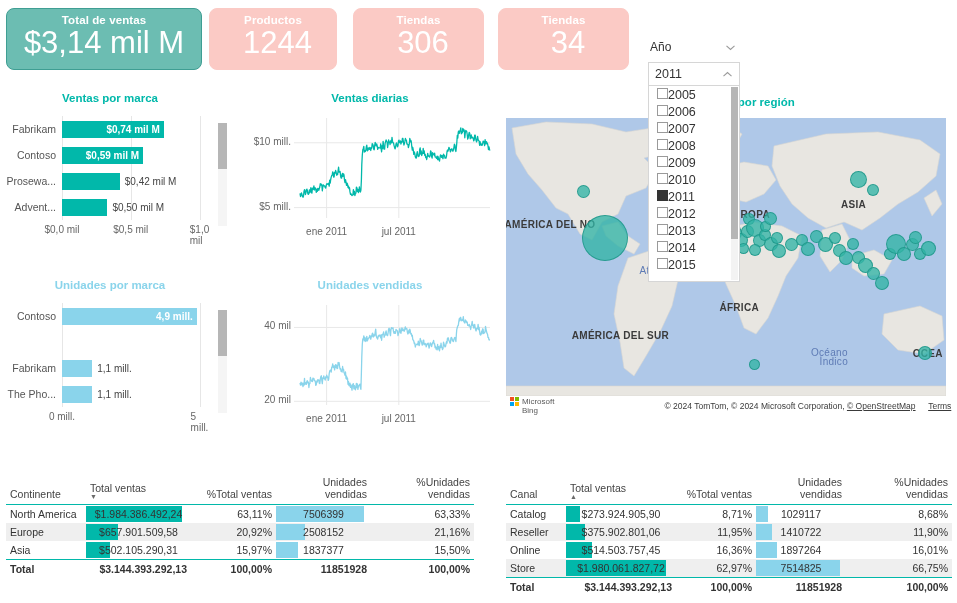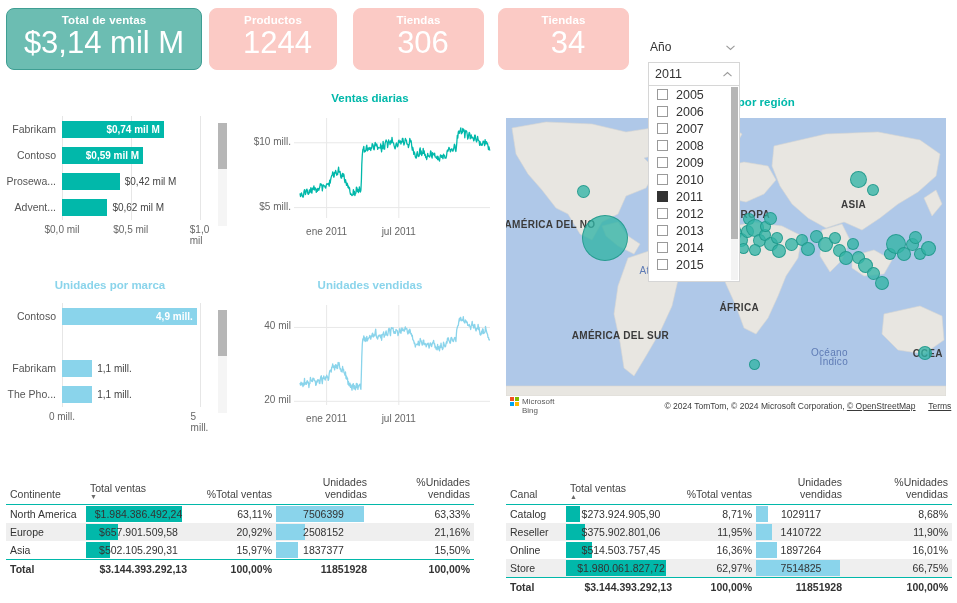--- a/index.html
+++ b/index.html
@@ -96,21 +96,21 @@
   .slicer-box {
     margin-top: 6px; border: 1px solid #D6D6D6; background: #fff;
     display: flex; align-items: center; justify-content: space-between;
     font-size: 12.5px; color: #333; padding: 4px 6px;
   }
   .slicer-drop {
     position: relative; border: 1px solid #D6D6D6; border-top: none;
     background: #fff; height: 196px; overflow: hidden;
   }
   .slicer-item {
-    display: flex; align-items: center; gap: 8px;
+    display: flex; align-items: flex-start; 
     padding: 1.5px 6px 1.5px 8px; font-size: 12.5px; color: #333;
   }
   .cb {
     width: 11px; height: 11px; border: 1px solid #9A9A9A; background: #fff;
     flex: none;
   }
   .cb.checked { background: #333333; border-color: #333333; }
   .slicer-sb-track {
     position: absolute; right: 1px; top: 1px; width: 7px; bottom: 1px;
     background: #F3F3F3;
@@ -193,20 +193,21 @@
   <div class="kpi pink" id="kpi-2">
     <div class="kpi-title">Tiendas</div>
     <div class="kpi-value">306</div>
   </div>
   <div class="kpi pink" id="kpi-3">
     <div class="kpi-title">Tiendas</div>
     <div class="kpi-value">34</div>
   </div>
 
   <div class="hbar-chart" id="chart-ventas-marca" style="left:4px; top:92px; width:212px; height:160px;">
+    <div class="vtitle teal">Ventas por marca</div>
     <div class="hbar-plot" id="plot-0" style="position:absolute; left:0; top:24px; width:212px; height:104px;">
         <div class="gridline" style="left: 58px; top: 0px; height: 104px;"></div>
         <div class="gridline" style="left: 126.75px; top: 0px; height: 104px;"></div>
         <div class="gridline" style="left: 195.5px; top: 0px; height: 104px;"></div>
         <div class="hbar-row" style="top: 4.5px; height: 17px;">
           <div class="hbar-cat">Fabrikam</div>
           <div class="hbar-track">
             <div class="hbar-fill" style="width: 101.75px; background: rgb(1, 184, 170);"></div>
             <div class="hbar-lbl inside" style="right: auto; left: 97.75px; transform: translate(-100%, -50%);">$0,74 mil M</div>
           </div>
@@ -222,21 +223,21 @@
           <div class="hbar-cat">Prosewa...</div>
           <div class="hbar-track">
             <div class="hbar-fill" style="width: 57.75px; background: rgb(1, 184, 170);"></div>
             <div class="hbar-lbl outside" style="left: 62.75px;">$0,42 mil M</div>
           </div>
         </div>
         <div class="hbar-row" style="top: 82.5px; height: 17px;">
           <div class="hbar-cat">Advent...</div>
           <div class="hbar-track">
             <div class="hbar-fill" style="width: 45.375px; background: rgb(1, 184, 170);"></div>
-            <div class="hbar-lbl outside" style="left: 50.375px;">$0,62 mil M</div>
+            <div class="hbar-lbl outside" style="left: 50.375px;">$0,50 mil M</div>
           </div>
         </div>
       </div>
     <div class="hbar-axis" id="axis-0" style="left: 58px; top: 132px; width: 154px; height: 14px; position: absolute;">
         <span style="position: absolute; left: 0px; transform: translateX(-50%);">$0,0 mil</span>
         <span style="position: absolute; left: 68.75px; transform: translateX(-50%);">$0,5 mil</span>
         <span style="position: absolute; left: 137.5px; transform: translateX(-50%);">$1,0 mil</span>
       </div>
   </div>
   <div class="scroll-track" style="left:218px; top:123px; height:103px;">

